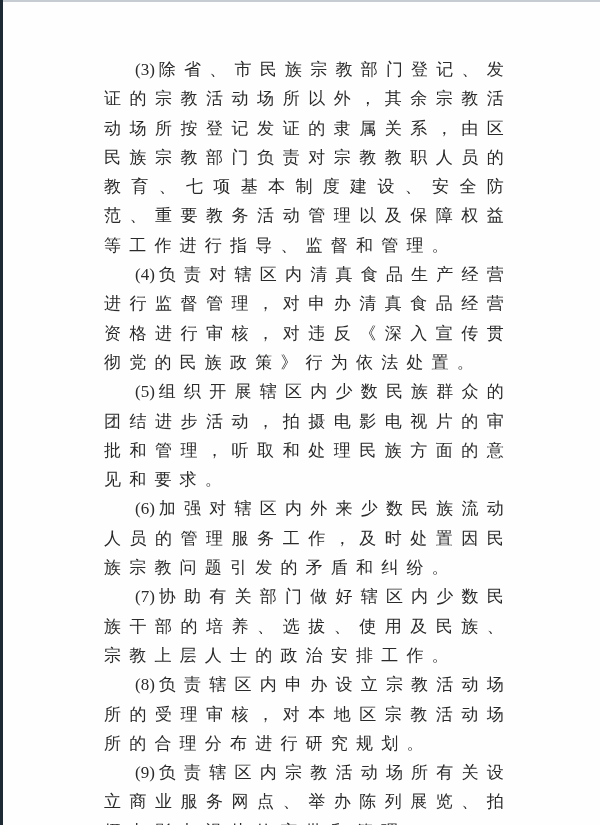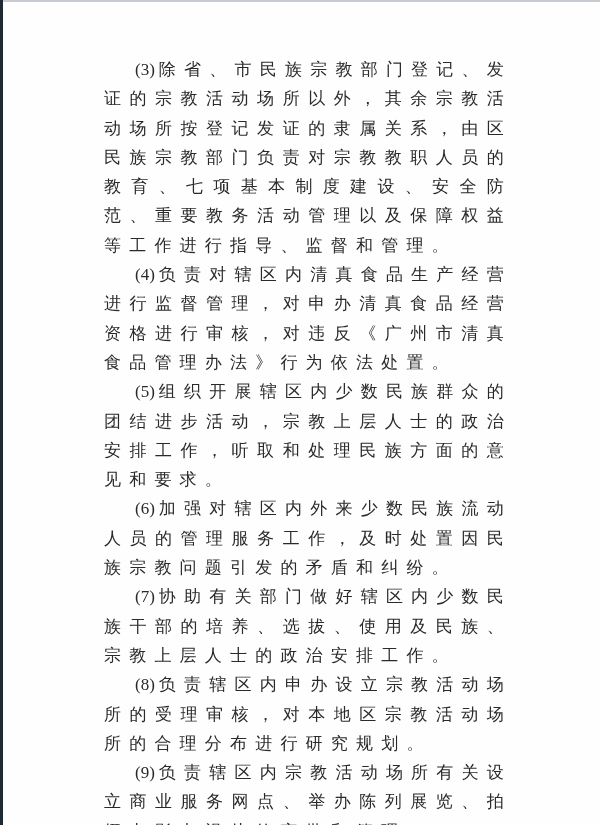--- a/index.html
+++ b/index.html
@@ -62,21 +62,21 @@
   </style>
 </head>
 <body>
 
 <div class="scan-page">
   <div class="top-edge"></div>
   <div class="left-edge"></div>
 
   <div class="text-body">
     <p class="para"><span class="num">(3)</span><span>除省、市民族宗教部门登记、发证的宗教活动场所以外，其余宗教活动场所按登记发证的隶属关系，由区民族宗教部门负责对宗教教职人员的教育、七项基本制度建设、安全防范、重要教务活动管理以及保障权益等工作进行指导、监督和管理。</span></p>
-    <p class="para"><span class="num">(4)</span><span>负责对辖区内清真食品生产经营进行监督管理，对申办清真食品经营资格进行审核，对违反《广州市清真食品管理办法》行为依法处置。</span></p>
-    <p class="para"><span class="num">(5)</span><span>组织开展辖区内少数民族群众的团结进步活动，宗教上层人士的政治安排工作，听取和处理民族方面的意见和要求。</span></p>
+    <p class="para"><span class="num">(4)</span><span>负责对辖区内清真食品生产经营进行监督管理，对申办清真食品经营资格进行审核，对违反《深入宣传贯彻党的民族政策》行为依法处置。</span></p>
+    <p class="para"><span class="num">(5)</span><span>组织开展辖区内少数民族群众的团结进步活动，拍摄电影电视片的审批和管理，听取和处理民族方面的意见和要求。</span></p>
     <p class="para"><span class="num">(6)</span><span>加强对辖区内外来少数民族流动人员的管理服务工作，及时处置因民族宗教问题引发的矛盾和纠纷。</span></p>
     <p class="para"><span class="num">(7)</span><span>协助有关部门做好辖区内少数民族干部的培养、选拔、使用及民族、宗教上层人士的政治安排工作。</span></p>
     <p class="para"><span class="num">(8)</span><span>负责辖区内申办设立宗教活动场所的受理审核，对本地区宗教活动场所的合理分布进行研究规划。</span></p>
     <p class="para"><span class="num">(9)</span><span>负责辖区内宗教活动场所有关设立商业服务网点、举办陈列展览、拍摄电影电视片的审批和管理。</span></p>
 
   </div>
 </div>
 
 </body></html>

